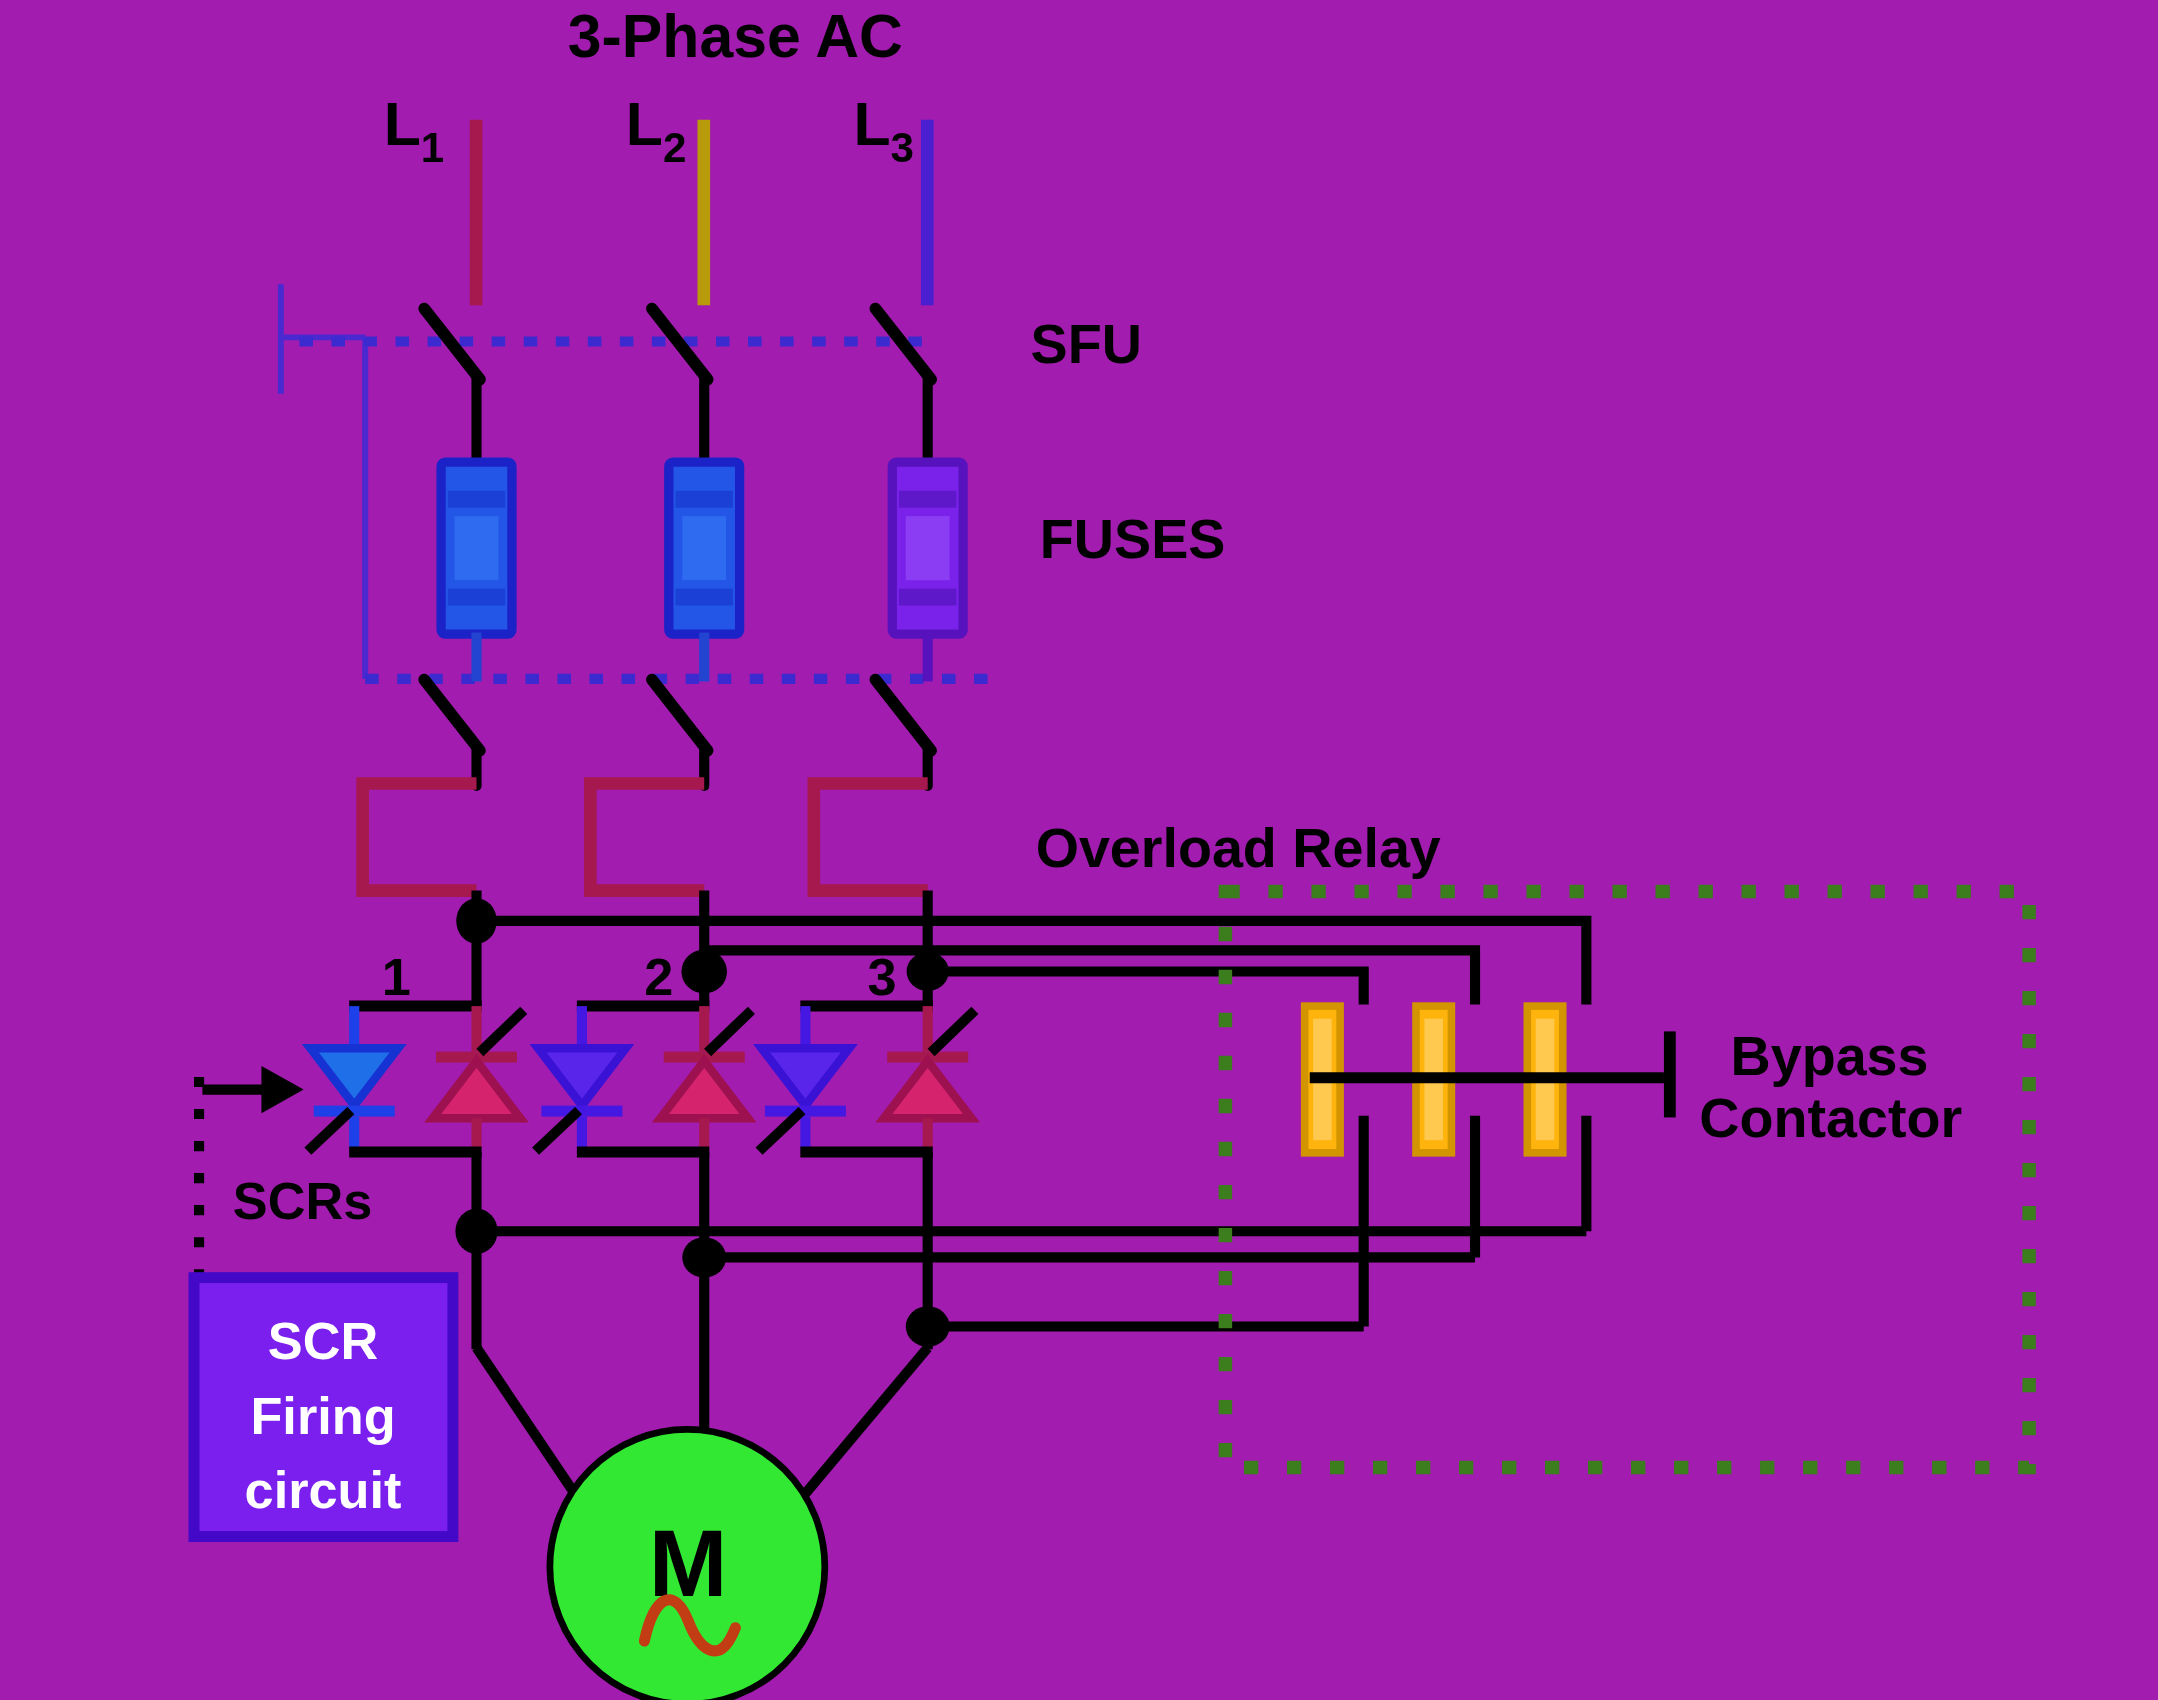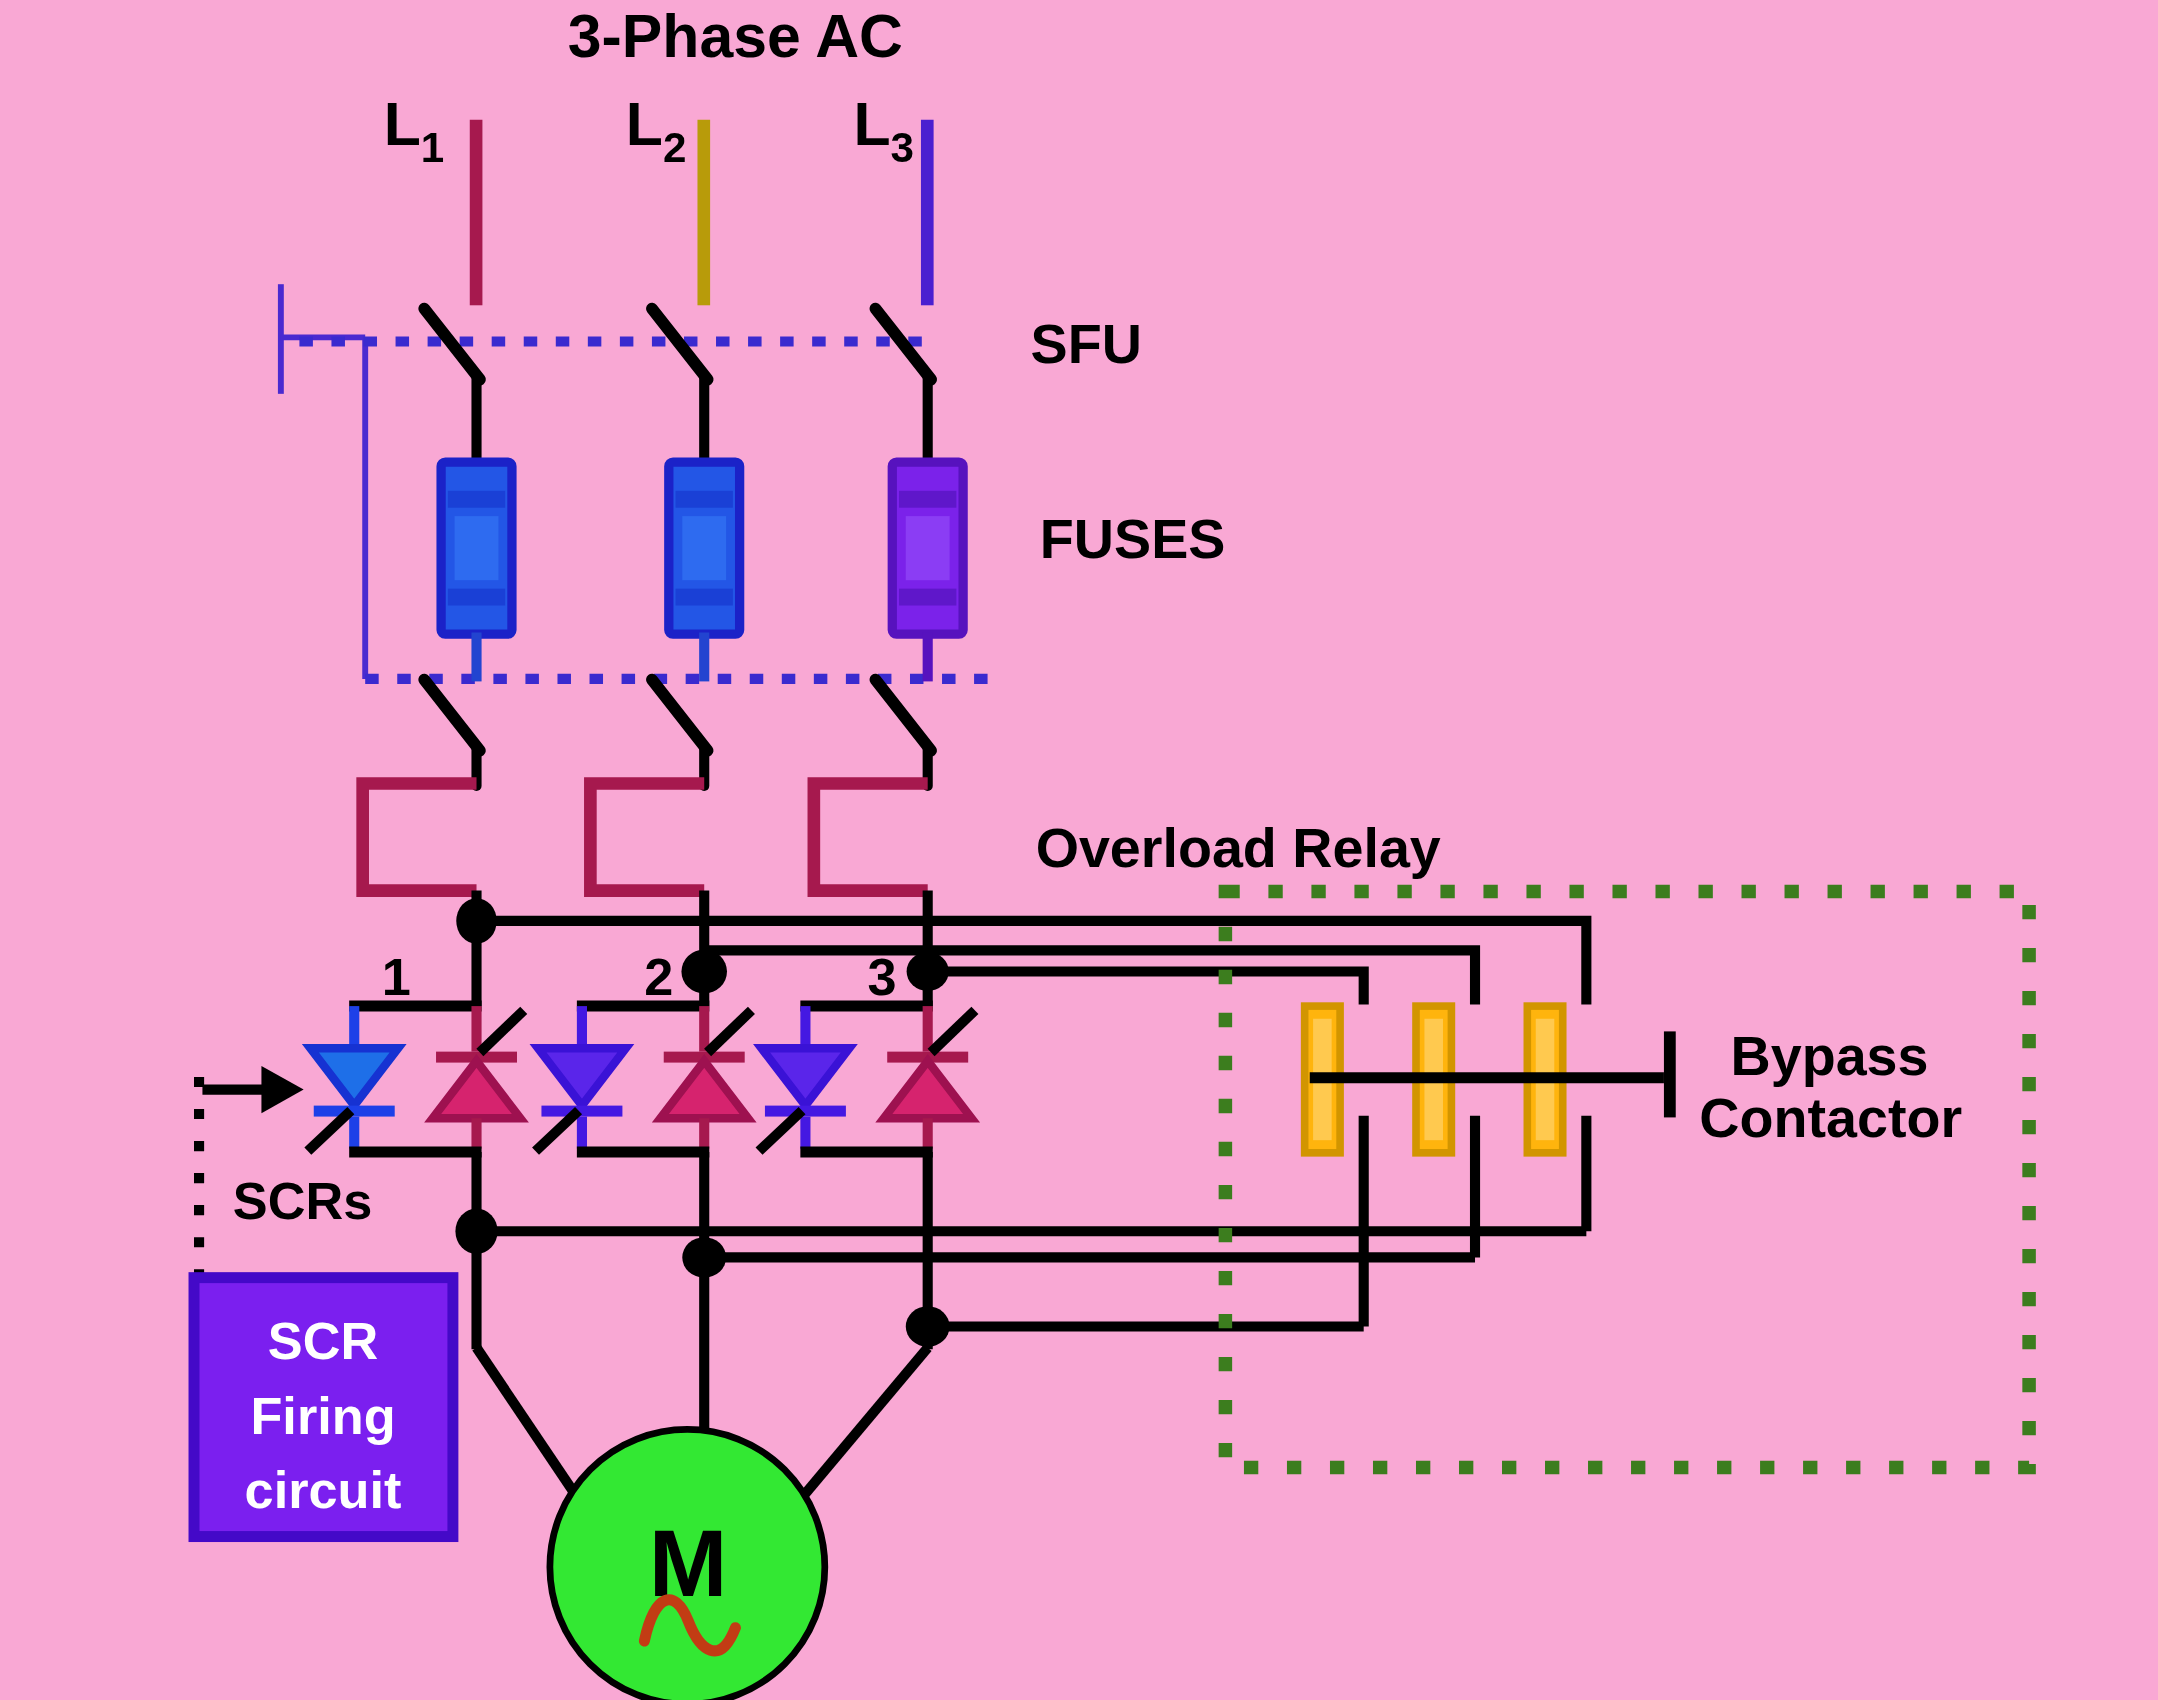--- a/index.html
+++ b/index.html
@@ -1,16 +1,16 @@
 <!DOCTYPE html>
 <html style="font-size:13.5px"><head>
 <meta charset="utf-8">
 <style>
   html,body{margin:0;padding:0;background:#ffffff;}
-  .stage{width:2159px;height:1701px;position:relative;background:#f9a8d4;overflow:hidden;}
+  .stage{width:2159px;height:1701px;position:relative;background:#a21caf;overflow:hidden;}
   svg{display:block;}
   text{font-family:"Liberation Sans","DejaVu Sans",sans-serif;font-weight:bold;fill:#000;}
   .t72{font-size:72px;} .t66{font-size:66px;} .t62{font-size:62px;}
   .t50{font-size:50px;} .t112{font-size:112px;} .white{fill:#fff;}
 </style>
 </head>
 <body>
 
 <div class="stage">
 <svg width="2159" height="1701" viewBox="0 0 2560 2017" xmlns="http://www.w3.org/2000/svg">

